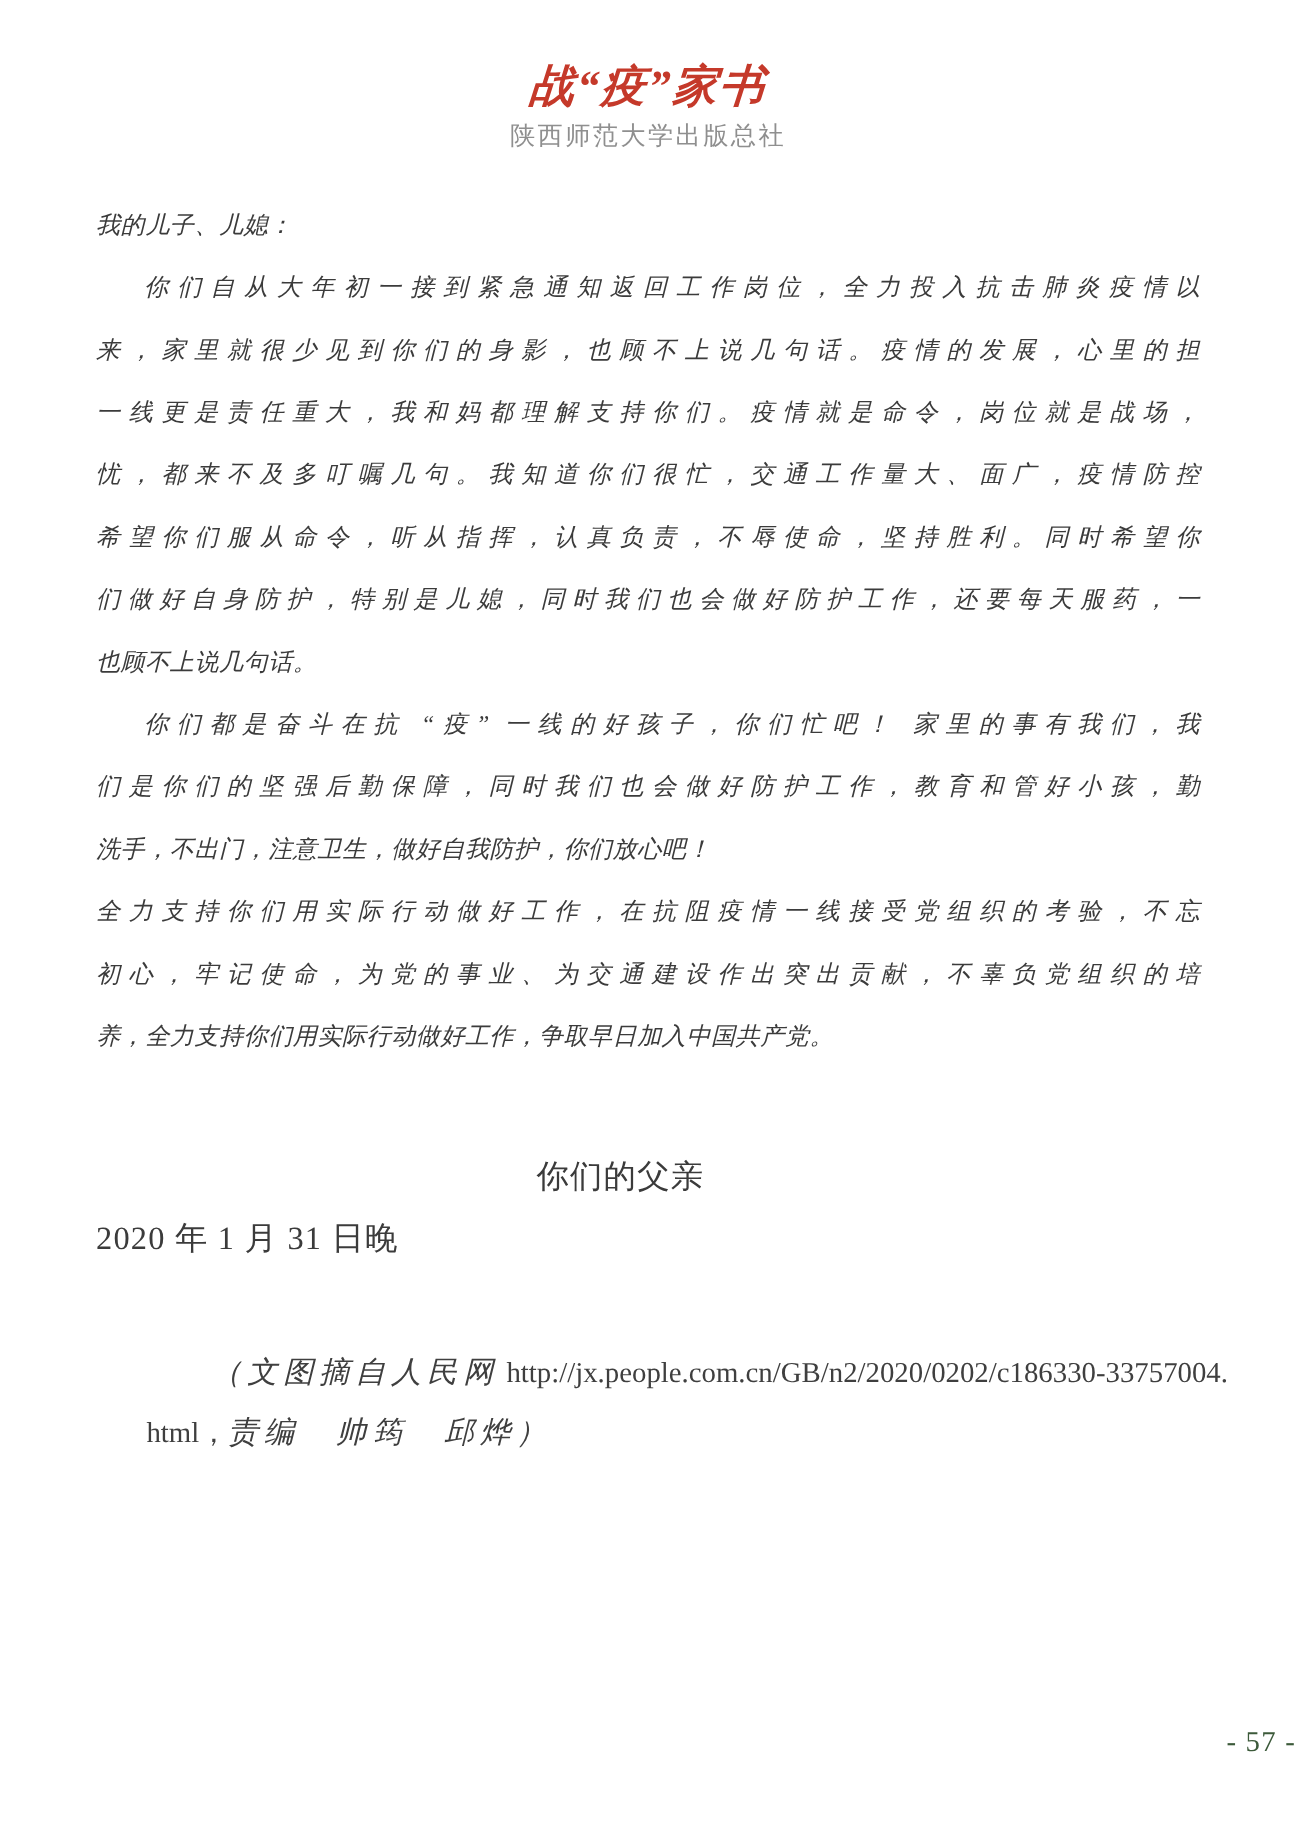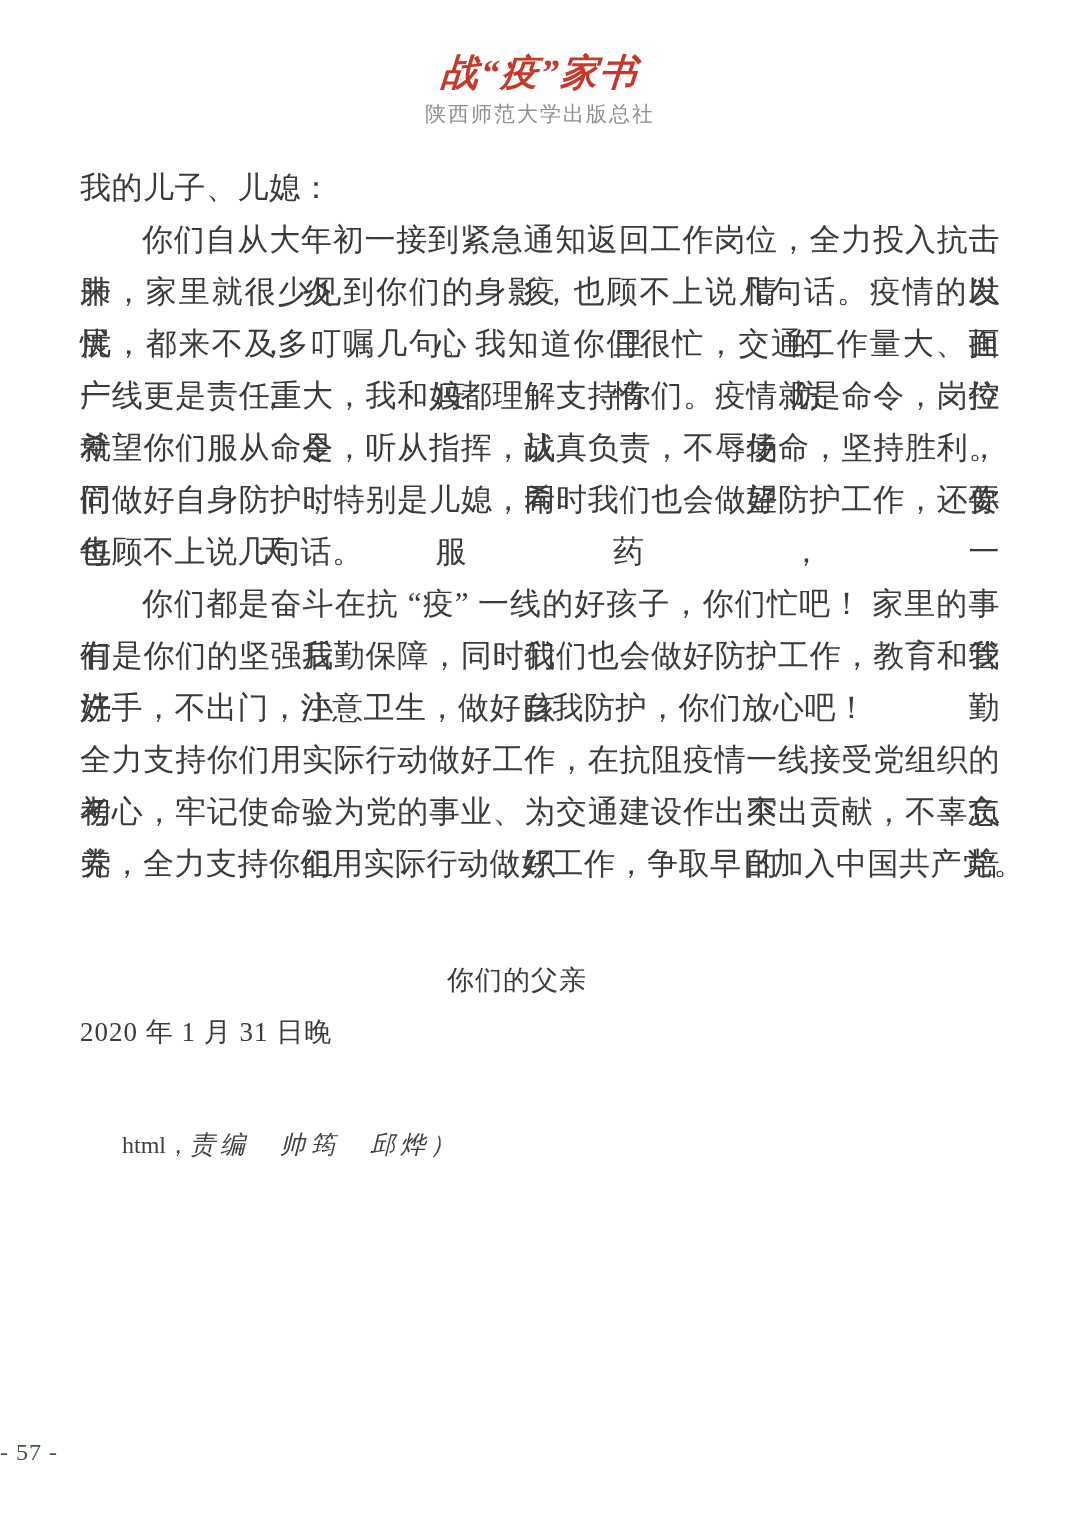--- a/index.html
+++ b/index.html
@@ -32,26 +32,27 @@
     font-size: 21px;
     color: #8f8f8f;
     letter-spacing: 2px;
     line-height: 28px;
     font-family: "Liberation Sans", "DejaVu Sans", sans-serif;
   }
 
   
   .letter { margin-top: 34px; padding: 0 80px; }
   .line {
-    font-size: 31px;
+    font-size: 20px;
     line-height: 52px;
     height: 52px;
     color: #3b3b3b;
     white-space: nowrap;
     letter-spacing: 0.5px;
+    font-style: italic;
   }
   .line.fill {
     white-space: normal;
     text-align: justify;
     text-align-last: justify;
   }
   .line.indent { text-indent: 2em; }
 
   
   .signature-block { margin-top: 64px; }
@@ -82,61 +83,64 @@
   .cit-url {
     font-size: 24px;
     letter-spacing: 0px;
     font-style: normal;
   }
 
   
   .page-number {
     position: absolute;
     left: 0;
-    right: 16px;
+    right: 0;
     bottom: 58px;
-    text-align: left;
+    text-align: right;
     font-size: 24px;
     color: #3c5a3a;
     letter-spacing: 1px;
   }
 </style>
 </head>
 <body>
 
 <div class="page">
 
   <header class="book-header">
     <div class="logo">战“疫”家书</div>
     <div class="publisher">陕西师范大学出版总社</div>
   </header>
 
   <main class="letter">
     <p class="line">我的儿子、儿媳：</p>
     <p class="line fill indent">你们自从大年初一接到紧急通知返回工作岗位，全力投入抗击肺炎疫情以</p>
     <p class="line fill">来，家里就很少见到你们的身影，也顾不上说几句话。疫情的发展，心里的担</p>
+    <p class="line fill">一线更是责任重大，我和妈都理解支持你们。疫情就是命令，岗位就是战场，</p>
     <p class="line fill">忧，都来不及多叮嘱几句。我知道你们很忙，交通工作量大、面广，疫情防控</p>
-    <p class="line fill">一线更是责任重大，我和妈都理解支持你们。疫情就是命令，岗位就是战场，</p>
     <p class="line fill">希望你们服从命令，听从指挥，认真负责，不辱使命，坚持胜利。同时希望你</p>
     <p class="line fill">们做好自身防护，特别是儿媳，同时我们也会做好防护工作，还要每天服药，一</p>
     <p class="line">也顾不上说几句话。</p>
     <p class="line fill indent">你们都是奋斗在抗 “疫” 一线的好孩子，你们忙吧！ 家里的事有我们，我</p>
     <p class="line fill">们是你们的坚强后勤保障，同时我们也会做好防护工作，教育和管好小孩，勤</p>
     <p class="line">洗手，不出门，注意卫生，做好自我防护，你们放心吧！</p>
     <p class="line fill">全力支持你们用实际行动做好工作，在抗阻疫情一线接受党组织的考验，不忘</p>
     <p class="line fill">初心，牢记使命，为党的事业、为交通建设作出突出贡献，不辜负党组织的培</p>
     <p class="line">养，全力支持你们用实际行动做好工作，争取早日加入中国共产党。</p>
 
     <div class="signature-block">
       <div class="signature-name">你们的父亲</div>
       <div class="signature-date">2020 年 1 月 31 日晚</div>
     </div>
   </main>
 
   <section class="citation">
+    <div class="cit-line cit-line-1">
+      <span class="cit-cn">（文图摘自人民网</span><span class="cit-url"> http://jx.people.com.cn/GB/n2/2020/0202/c186330-33757004.</span>
+    </div>
     <div class="cit-line cit-line-2">
       <span class="cit-url">html，</span><span class="cit-cn">责编　帅筠　邱烨）</span>
     </div>
   </section>
 
   <footer class="page-number">- 57 -</footer>
 
 </div>
 
 </body></html>

